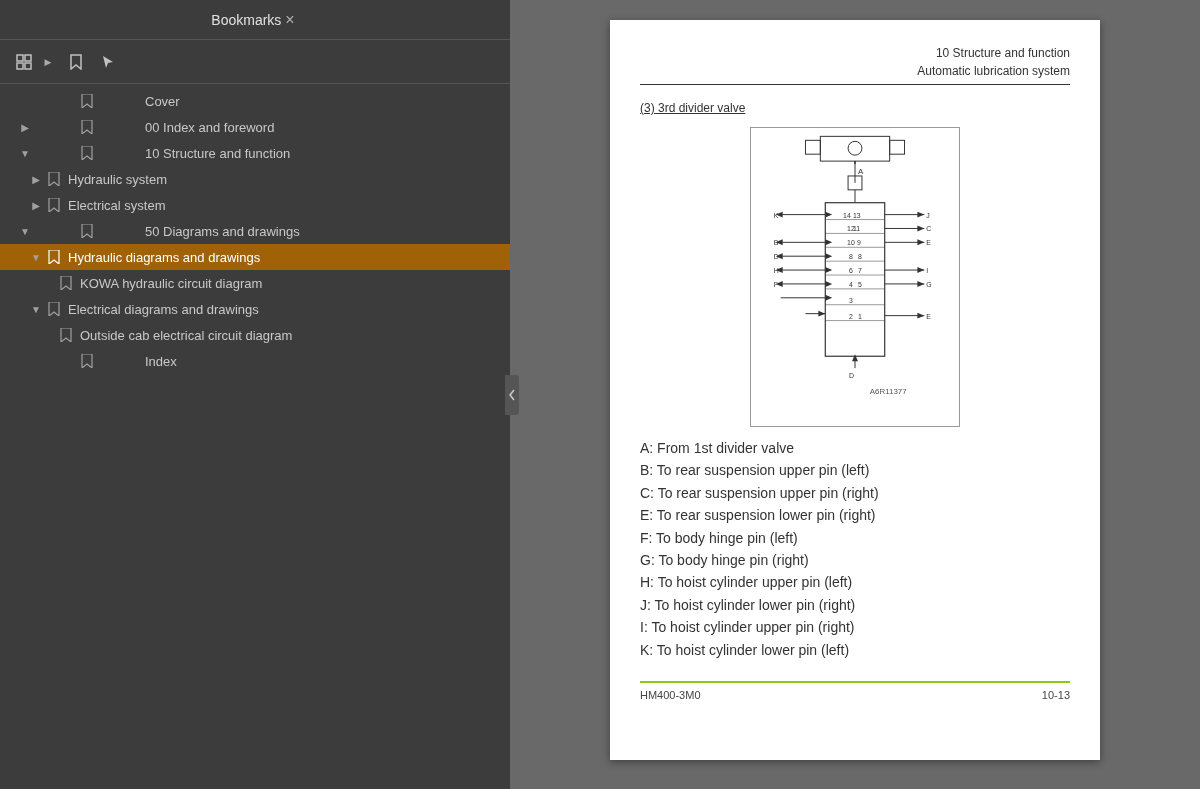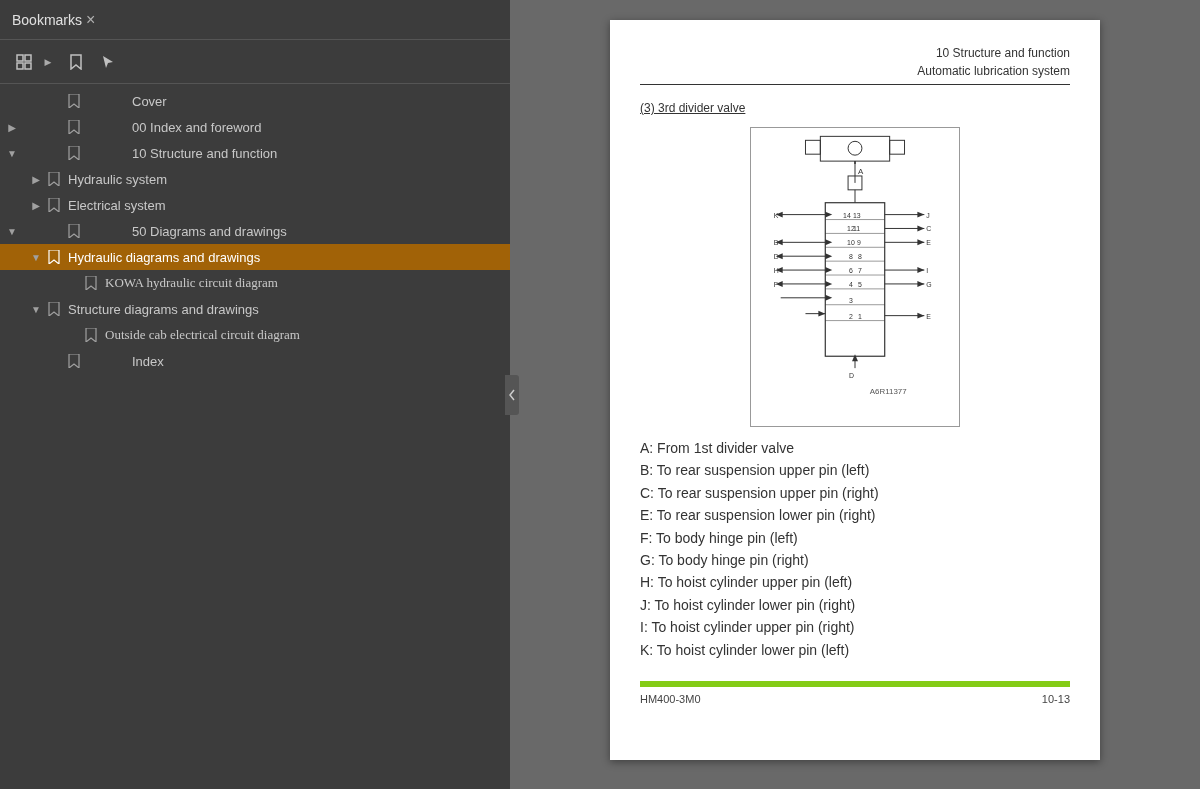--- a/index.html
+++ b/index.html
@@ -18,21 +18,21 @@
       height: 789px;
       background: #3c3c3c;
       display: flex;
       flex-direction: column;
       flex-shrink: 0;
     }
 
     .bookmarks-header {
       display: flex;
       align-items: center;
-      justify-content: flex-start;
+      justify-content: center;
       padding: 8px 12px;
       color: #e0e0e0;
       font-size: 14px;
       border-bottom: 1px solid #555;
       height: 40px;
     }
 
     .bookmarks-title {
       font-size: 14px;
       color: #e0e0e0;
@@ -121,23 +121,23 @@
     }
 
     .tree-label {
       flex: 1;
       white-space: nowrap;
       overflow: hidden;
       text-overflow: ellipsis;
     }
 
     
-    .indent-0 { padding-left: 4px; gap: 44px; }
+    .indent-0 { padding-left: 17px; gap: 44px; }
     .indent-1 { padding-left: 28px; }
-    .indent-2 { padding-left: 65px; font-family: Liberation Serif, serif; }
+    .indent-2 { padding-left: 40px; }
 
     
     .collapse-handle {
       position: absolute;
       left: 505px;
       top: 50%;
       transform: translateY(-50%);
       width: 14px;
       height: 40px;
       background: #555;
@@ -211,21 +211,21 @@
       color: #333;
       line-height: 1.6;
     }
 
     .page-footer {
       display: flex;
       justify-content: space-between;
       font-size: 11px;
       color: #444;
       margin-top: 20px;
-      border-top: 6px solid #84cc16;
+      border-top: 2px solid #84cc16;
       padding-top: 6px;
     }
 
     
     .bookmarks-tree::-webkit-scrollbar {
       width: 6px;
     }
     .bookmarks-tree::-webkit-scrollbar-track {
       background: #3c3c3c;
     }
@@ -352,21 +352,21 @@
       <span class="tree-label">KOWA hydraulic circuit diagram</span>
     </div>
 
     <div class="tree-item indent-1">
       <div class="expand-icon expanded"></div>
       <div class="bookmark-icon">
         <svg viewBox="0 0 12 14">
             <path d="M1 0h10v14l-5-4-5 4Z" fill="none" stroke="#a0a0a0" stroke-width="1.2"></path>
           </svg>
       </div>
-      <span class="tree-label">Structure diagrams and drawings</span>
+      <span class="tree-label">Electrical diagrams and drawings</span>
     </div>
 
     <div class="tree-item indent-2">
       <div class="expand-icon empty"></div>
       <div class="bookmark-icon">
         <svg viewBox="0 0 12 14">
             <path d="M1 0h10v14l-5-4-5 4Z" fill="none" stroke="#a0a0a0" stroke-width="1.2"></path>
           </svg>
       </div>
       <span class="tree-label">Outside cab electrical circuit diagram</span>

